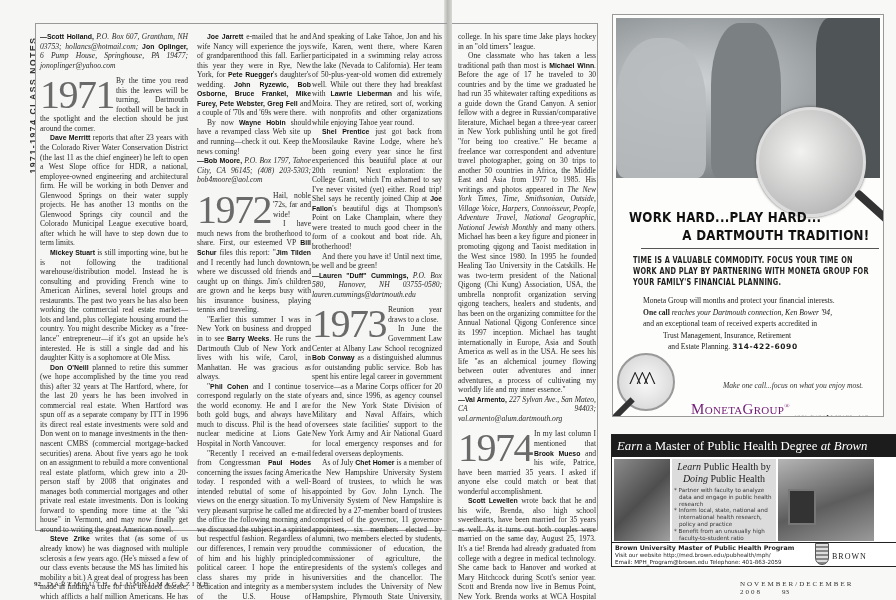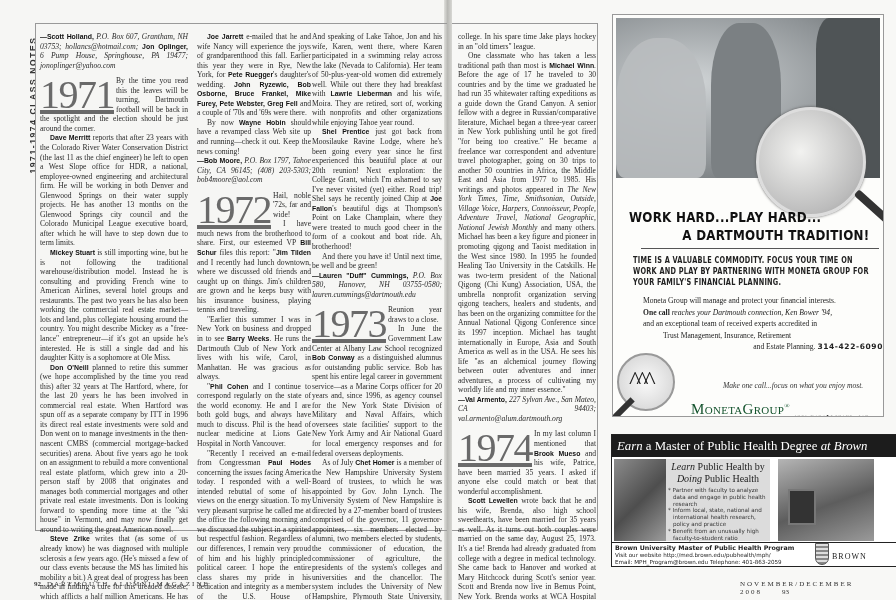--- a/index.html
+++ b/index.html
@@ -15,21 +15,21 @@
 
   .left-frame { position: absolute; left: 35px; top: 23px; width: 412px; height: 508px; border-top: 1px solid #999; border-left: 1px solid #999; border-bottom: 1px solid #999; }
   .right-frame { position: absolute; left: 452px; top: 23px; width: 146px; height: 508px; border-top: 1px solid #999; border-right: 1px solid #999; border-bottom: 1px solid #999; }
 
   .col { position: absolute; top: 32px; font-size: 7.6px; line-height: 9.55px; text-align: justify; hyphens: auto; color: #2a2a2a; }
   .col p { text-indent: 10px; }
   .col p.noindent { text-indent: 0; }
   .col .name { font-family: "Liberation Sans", sans-serif; font-weight: bold; font-size: 6.9px; color: #111; }
   .col .sig { text-indent: 0; }
   .col .sig i { font-style: italic; }
-  .col .year { font-family: "Liberation Serif", serif; font-size: 40px; line-height: 34px; color: #6a6a6a; letter-spacing: -1.5px; float: left; margin: 2px 2px 0 0; text-decoration: underline; }
+  .col .year { font-family: "Liberation Serif", serif; font-size: 40px; line-height: 34px; color: #6a6a6a; letter-spacing: -1.5px; float: left; margin: 2px 2px 0 0; }
   .col .year-line { margin-top: 6px; text-indent: 0; }
 
   .col1 { left: 40px; width: 148px; }
   .col2 { left: 197px; width: 114px; }
   .col3 { left: 312px; width: 130px; }
   .col4 { left: 458px; width: 138px; }
 
   .footer-left { position: absolute; left: 34px; top: 580px; font-size: 7px; letter-spacing: 2px; color: #333; }
   .footer-left .num { font-weight: bold; margin-right: 6px; letter-spacing: 0; }
   .footer-right { position: absolute; left: 740px; top: 580px; font-size: 7px; letter-spacing: 2px; color: #333; }
@@ -44,38 +44,38 @@
   .ad-lens { position: absolute; left: 143px; top: 92px; width: 110px; height: 110px; border-radius: 50%; border: 3px solid #ddd; background: radial-gradient(circle at 40% 40%, #f2f2f0, #bcbcbc 70%, #9a9a9a); box-shadow: 0 0 3px #555; }
   .ad-lens-handle { position: absolute; left: 237px; top: 190px; width: 50px; height: 8px; background: #333; transform: rotate(42deg); border-radius: 3px; }
   .ad-headline { position: absolute; left: 16px; top: 193px; font-family: "DejaVu Sans", sans-serif; font-weight: bold; font-size: 14.5px; line-height: 18px; color: #111; letter-spacing: 0.3px; transform: scaleX(0.82); transform-origin: left top; white-space: nowrap; }
   .ad-headline .l2 { display: block; padding-left: 65px; }
   .ad-rule { position: absolute; left: 28px; top: 233px; width: 238px; height: 1px; background: #555; }
   .ad-sub { position: absolute; left: 20px; top: 240px; width: 300px; font-family: "DejaVu Sans", sans-serif; font-weight: bold; font-size: 8px; line-height: 11px; color: #222; letter-spacing: 0.3px; transform: scaleX(0.82); transform-origin: left top; }
   .ad-body { position: absolute; left: 30px; top: 280px; width: 240px; font-size: 7.6px; line-height: 11.5px; color: #222; }
   .ad-body b { font-weight: bold; }
   .ad-body i { font-style: italic; }
   .ad-body .c1 { padding-left: 20px; }
-  .ad-body .c2 { padding-left: 25px; text-align: right; }
+  .ad-body .c2 { padding-left: 25px; }
   .ad-body .phone { font-family: "DejaVu Sans", sans-serif; font-weight: bold; font-size: 7.5px; letter-spacing: 0.6px; }
   .ad-tagline { position: absolute; left: 110px; top: 366px; font-style: italic; font-size: 7.6px; color: #333; font-family: Liberation Serif, serif; }
   .ad-logo-lens { position: absolute; left: 4px; top: 338px; width: 58px; height: 58px; border-radius: 50%; border: 2px solid #999; background: radial-gradient(circle, #fafafa, #cfcfcf); }
   .ad-logo-lens .mark { position: absolute; left: 10px; top: 11px; font-size: 26px; line-height: 30px; color: #222; letter-spacing: -5px; }
   .ad-logo-handle { position: absolute; left: -6px; top: 392px; width: 30px; height: 6px; background: #333; transform: rotate(-45deg); }
-  .ad-logo-text { position: absolute; left: 78px; top: 386px; font-size: 15px; font-variant: small-caps; letter-spacing: 0.3px; color: #14532d; }
+  .ad-logo-text { position: absolute; left: 78px; top: 386px; font-size: 15px; font-variant: small-caps; letter-spacing: 0.3px; color: #701a75; }
   .ad-logo-text sup { font-size: 7px; }
   .ad-url { position: absolute; left: 182px; top: 399px; font-family: "DejaVu Sans Mono", monospace; font-weight: bold; font-size: 5.8px; color: #222; letter-spacing: 0.4px; }
 
   
   .ad-brown { position: absolute; left: 611px; top: 434px; width: 292px; height: 133px; border: 1px solid #222; background: #fff; overflow: hidden; }
   .brown-head { position: absolute; left: 0; top: 0; width: 100%; height: 22px; background: #1c1c1c; color: #fff; font-size: 12.8px; line-height: 22px; padding-left: 5px; white-space: nowrap; }
   .brown-head i { font-style: italic; }
   .brown-photo-l { position: absolute; left: 2px; top: 24px; width: 56px; height: 82px; background: linear-gradient(135deg, #8c8c8c, #4e4e4e 50%, #a0a0a0); }
   .brown-photo-r { position: absolute; left: 166px; top: 24px; width: 96px; height: 82px; background: linear-gradient(160deg, #b5b5b5, #5d5d5d 55%, #9a9a9a); }
   .brown-photo-r .screen { position: absolute; left: 10px; top: 30px; width: 28px; height: 36px; background: #333; border: 2px solid #777; }
-  .brown-center { position: absolute; left: 54px; top: 24px; width: 104px; height: 82px; background: #dcdcdc; padding: 2px 2px; }
+  .brown-center { position: absolute; left: 60px; top: 24px; width: 104px; height: 82px; background: #dcdcdc; padding: 2px 2px; }
   .brown-center .t { font-size: 10px; line-height: 12px; text-align: center; color: #222; }
   .brown-center .t i { font-style: italic; }
   .brown-center ul { list-style: none; margin-top: 2px; }
   .brown-center li { font-family: "DejaVu Sans", sans-serif; font-size: 5.6px; line-height: 6.8px; color: #333; padding-left: 5px; text-indent: -5px; }
   .brown-center li::before { content: "* "; }
   .brown-foot { position: absolute; left: 0; top: 107px; width: 100%; height: 26px; border-top: 1px solid #222; padding: 1px 3px; font-family: "DejaVu Sans", sans-serif; font-size: 5.6px; line-height: 7.5px; color: #222; }
   .brown-foot .b { font-weight: bold; font-size: 6.3px; }
   .brown-crest { position: absolute; left: 203px; top: 108px; width: 14px; height: 22px; border: 1px solid #555; background: repeating-linear-gradient(0deg, #888 0 2px, #ddd 2px 4px); border-radius: 0 0 7px 7px; }
   .brown-word { position: absolute; left: 220px; top: 117px; font-size: 8px; letter-spacing: 1px; color: #222; }
 </style>
@@ -138,21 +138,21 @@
     <div class="blob1"></div>
       <div class="blob2"></div>
       <div class="blob3"></div>
   </div>
   <div class="ad-lens"></div>
   <div class="ad-lens-handle"></div>
   <div class="ad-headline"><span>WORK HARD...PLAY HARD...</span><span class="l2">A DARTMOUTH TRADITION!</span></div>
   <div class="ad-rule"></div>
   <div class="ad-sub">TIME IS A VALUABLE COMMODITY. FOCUS YOUR TIME ON WORK AND PLAY BY PARTNERING WITH MONETA GROUP FOR YOUR FAMILY'S FINANCIAL PLANNING.</div>
   <div class="ad-body">
-    <div>Moneta Group will manage and protect your financial interests.</div>
+    <div>Moneta Group will months and protect your financial interests.</div>
     <div><b>One call</b><i> reaches your Dartmouth connection, Ken Bower '94,</i></div>
     <div>and an exceptional team of received experts accredited in</div>
     <div class="c1">Trust Management, Insurance, Retirement</div>
     <div class="c2"><span>and Estate Planning.</span> <span class="phone">314-422-6090</span></div>
   </div>
   <div class="ad-tagline">Make one call...focus on what you enjoy most.</div>
   <div class="ad-logo-lens">
       <span class="mark">^^^</span>
     </div>
   <div class="ad-logo-handle"></div>

